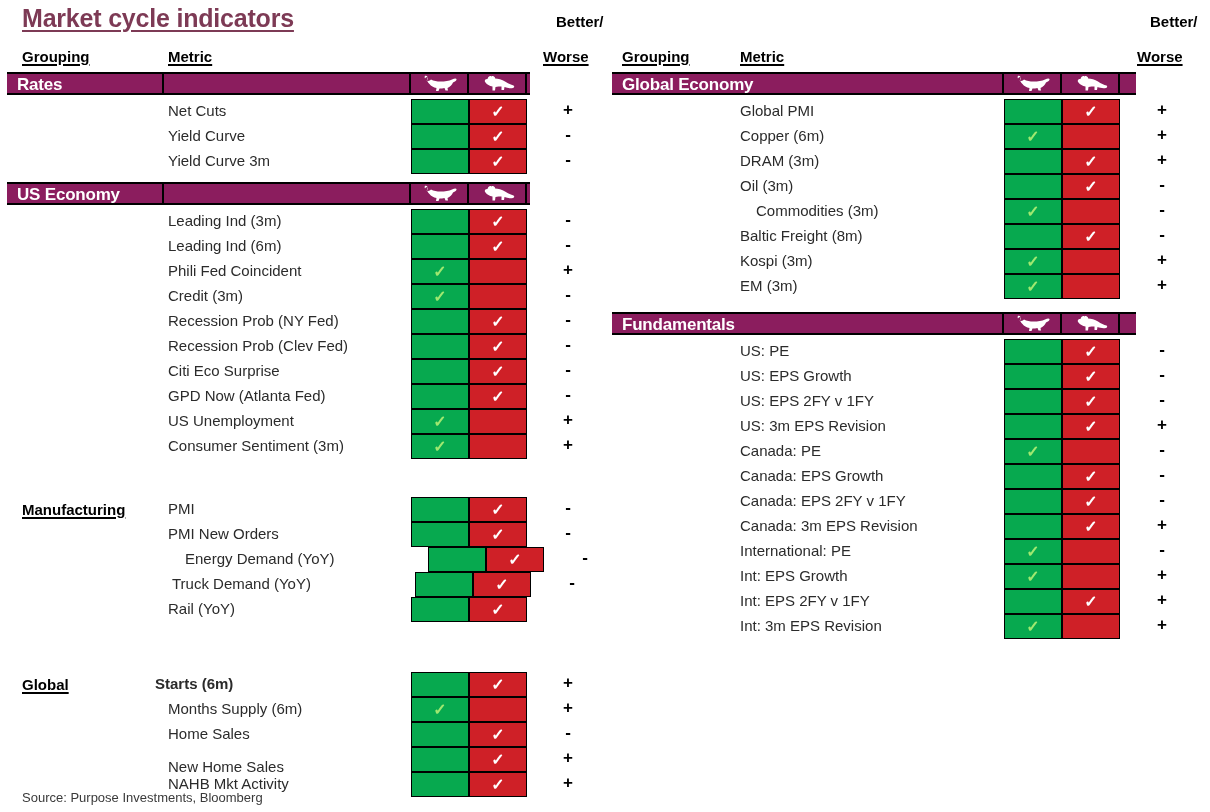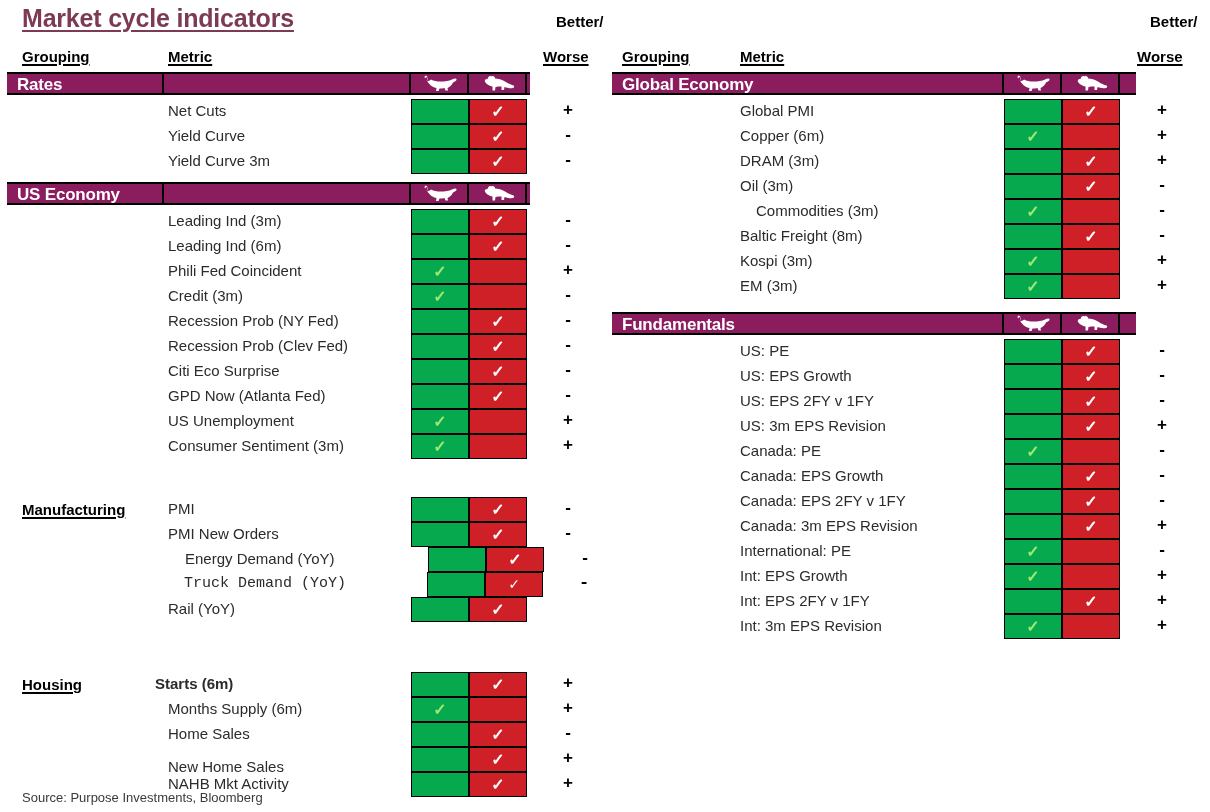--- a/index.html
+++ b/index.html
@@ -266,37 +266,37 @@
       <div class="bw" style="left: 548px; width: 40px;">-</div>
     </div>
     <div class="row" style="position: absolute; left: 17px; top: 547px; width: 100%;">
       <div class="mname" style="left: 168px;">Energy Demand (YoY)</div>
       <div class="cell green" style="left: 411px; width: 58px;"></div>
       <div class="cell red" style="left: 469px; width: 58px;">
         <span class="chk">✓</span>
       </div>
       <div class="bw" style="left: 548px; width: 40px;">-</div>
     </div>
-    <div class="row" style="position: absolute; left: 16px; top: 572px; width: 100%; font-family: Liberation Mono, monospace;">
+    <div class="row" style="position: absolute; left: 4px; top: 572px; width: 100%;">
       <div class="mname" style="left: 168px;">Truck Demand (YoY)</div>
       <div class="cell green" style="left: 411px; width: 58px;"></div>
       <div class="cell red" style="left: 469px; width: 58px;">
         <span class="chk">✓</span>
       </div>
       <div class="bw" style="left: 548px; width: 40px;">-</div>
     </div>
     <div class="row" style="position: absolute; left: 0px; top: 597px; width: 100%;">
       <div class="mname" style="left: 168px;">Rail (YoY)</div>
       <div class="cell green" style="left: 411px; width: 58px;"></div>
       <div class="cell red" style="left: 469px; width: 58px;">
         <span class="chk">✓</span>
       </div>
       <div class="bw" style="left: 548px; width: 40px;"></div>
     </div>
-    <div class="plainlabel" style="left: 22px; top: 676px;">Housing</div>
+    <div class="plainlabel" style="left: 22px; top: 676px;">Global</div>
     <div class="row" style="position: absolute; left: 0px; top: 672px; width: 100%;">
       <div class="mname" style="left: 155px; font-weight: bold;">Starts (6m)</div>
       <div class="cell green" style="left: 411px; width: 58px;"></div>
       <div class="cell red" style="left: 469px; width: 58px;">
         <span class="chk">✓</span>
       </div>
       <div class="bw" style="left: 548px; width: 40px;">+</div>
     </div>
     <div class="row" style="position: absolute; left: 0px; top: 697px; width: 100%;">
       <div class="mname" style="left: 168px;">Months Supply (6m)</div>

